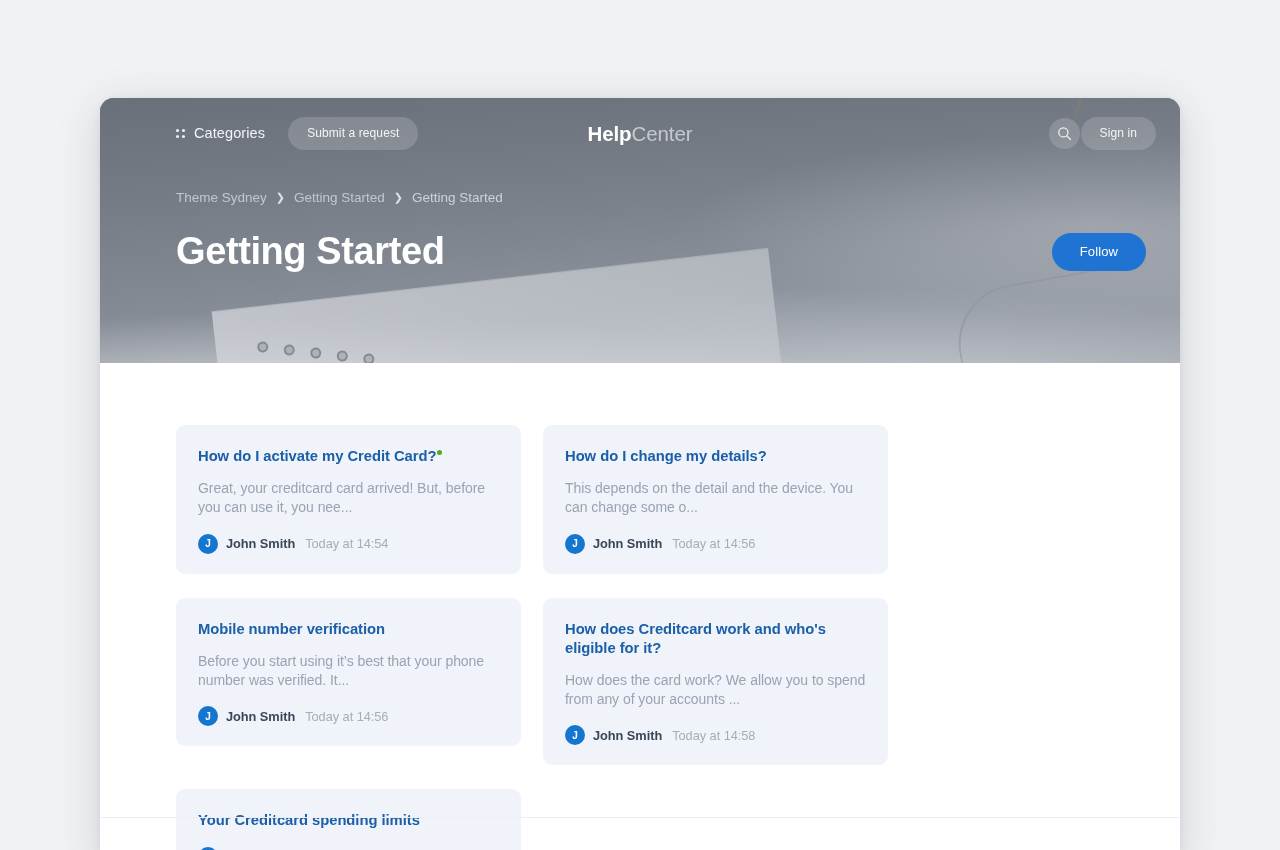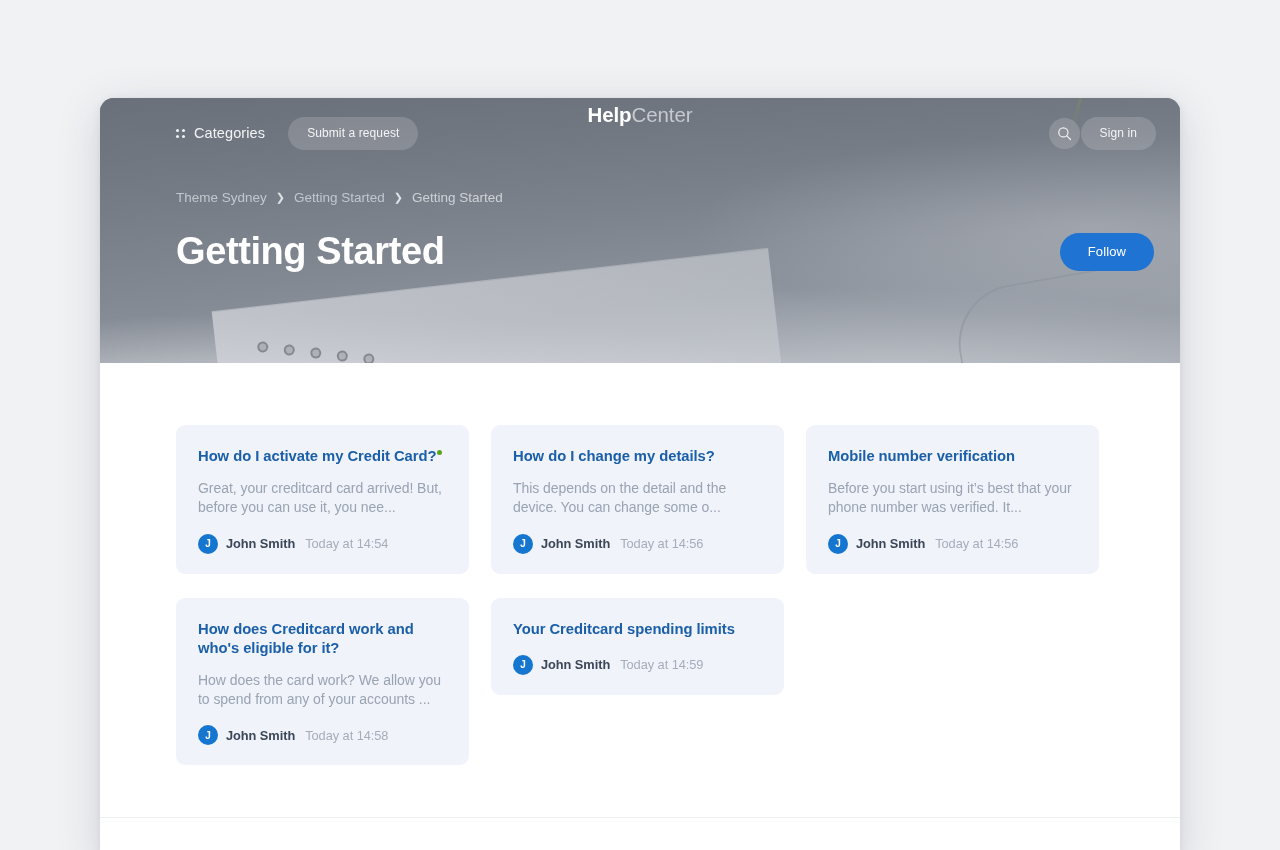--- a/index.html
+++ b/index.html
@@ -138,21 +138,21 @@
     letter-spacing: .1px;
     cursor: pointer;
     border: none;
     font-family: inherit;
     white-space: nowrap;
   }
 
   .logo {
     position: absolute;
     left: 0; right: 0;
-    top: 5px;
+    top: 24px;
     text-align: center;
     font-size: 20.5px;
     letter-spacing: -.1px;
     pointer-events: none;
   }
   .logo .b { color: #ffffff; font-weight: bold; }
   .logo .c { color: #c6c9cf; font-weight: normal; }
 
   .nav-right {
     margin-left: auto;
@@ -166,21 +166,21 @@
     background: rgba(255,255,255,.16);
     display: flex; align-items: center; justify-content: center;
     cursor: pointer;
     border: none;
   }
   .search-btn svg { display: block; }
 
   
   .hero-body {
     position: relative;
-    padding: 22px 24px 0 76px;
+    padding: 22px 32px 0 76px;
   }
   .crumbs {
     display: flex;
     align-items: center;
     gap: 9px;
     font-size: 13.5px;
     color: #c3c7cd;
   }
   .crumbs a { color: #c3c7cd; text-decoration: none; cursor: pointer; }
   .crumbs .sep { color: #dfe2e6; font-size: 11px; font-weight: bold; }
@@ -218,21 +218,21 @@
     padding: 62px 76px 0 76px;
     background: #ffffff;
   }
   .grid {
     display: flex;
     flex-wrap: wrap;
     gap: 24px 22px;
     align-items: flex-start;
   }
   .card {
-    width: 293px;
+    width: 345px;
     background: #f0f3fa;
     border-radius: 9px;
     padding: 22px 22px 20px 22px;
     cursor: pointer;
   }
   .card-title {
     color: #1a5fa8;
     font-size: 14.8px;
     font-weight: bold;
     line-height: 1.3;

